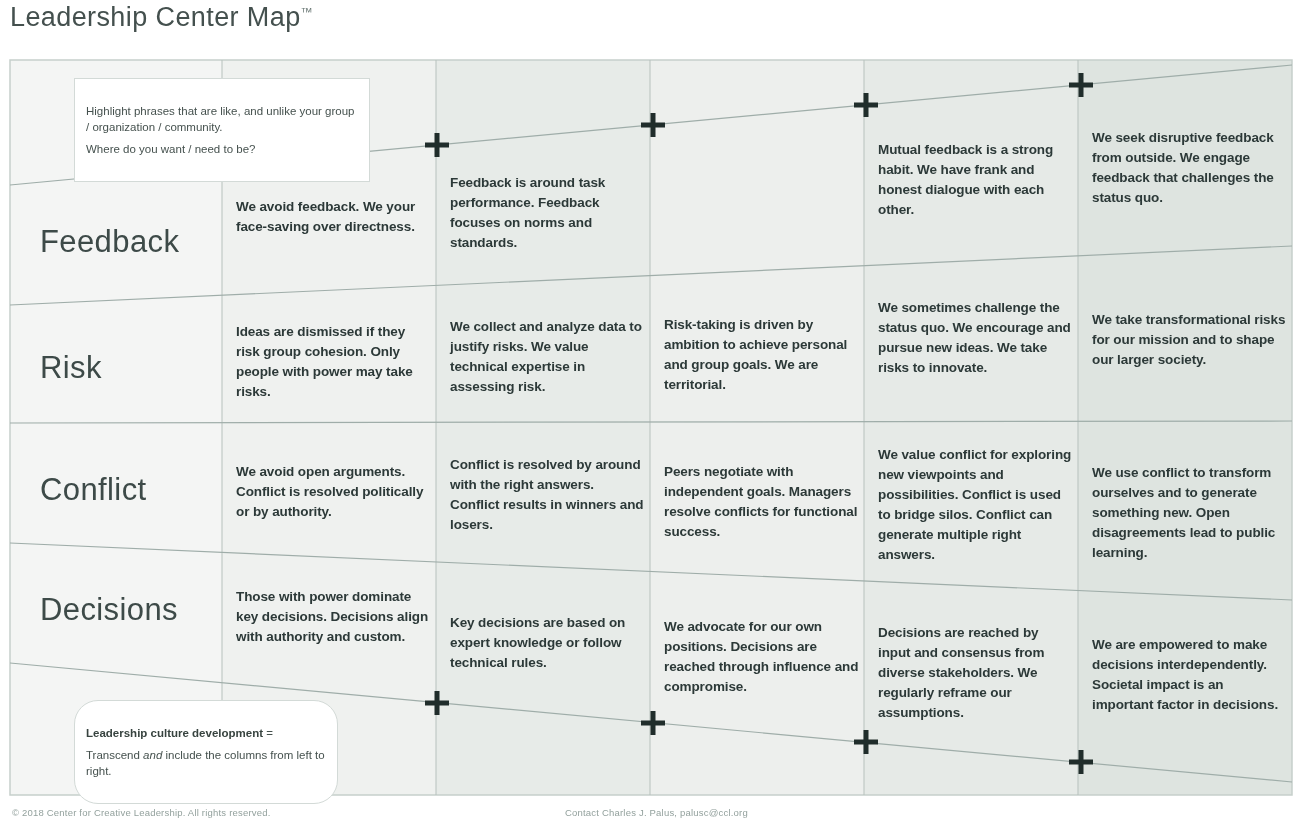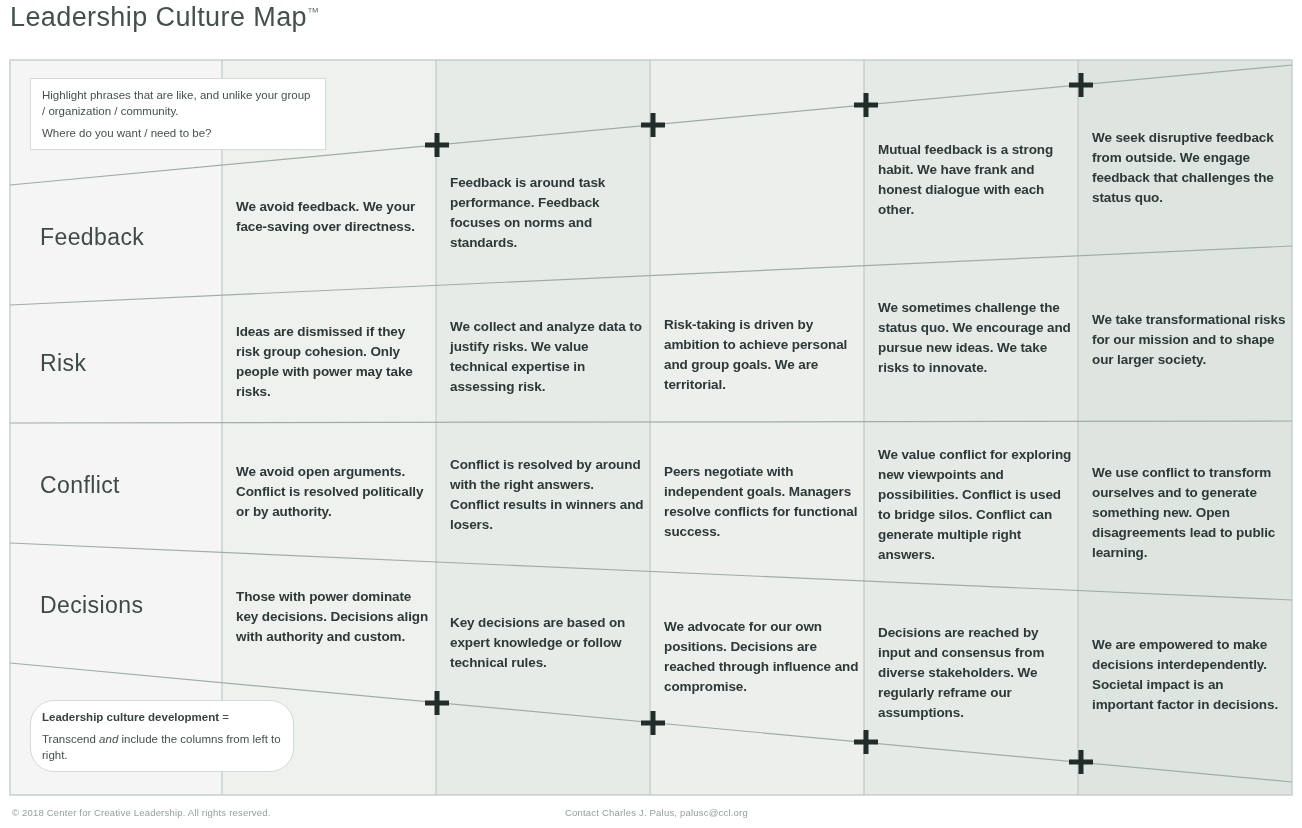--- a/index.html
+++ b/index.html
@@ -16,48 +16,48 @@
   #stripe-labels{left:10px;width:212px;background:#f4f5f4;}
   #stripe-c1{left:222px;width:214px;background:#eff1ef;}
   #stripe-c2{left:436px;width:214px;background:#e7ebe8;}
   #stripe-c3{left:650px;width:214px;background:#edefed;}
   #stripe-c4{left:864px;width:214px;background:#e6eae7;}
   #stripe-c5{left:1078px;width:214px;background:#dee4e0;}
 
   #overlay{position:absolute;left:0;top:0;}
 
   
-  .row-label{position:absolute;left:40px;font-size:23px;font-weight:400;
+  .row-label{position:absolute;left:40px;font-size:31px;font-weight:400;
              color:#3d4a48;letter-spacing:.4px;}
 
   
   .cell{position:absolute;width:196px;color:#2c3938;font-weight:700;
         font-size:13.5px;line-height:1.48;letter-spacing:-.1px;}
 
   
   .note{position:absolute;background:#ffffff;border:1px solid #d3dad7;
-        color:#45514e;font-size:11.5px;line-height:1.4;padding:8px 11px;}
+        color:#45514e;font-size:11.5px;line-height:1.4;padding:24px 11px;margin-left:44px;}
   #note-top{left:30px;top:78px;width:272px;}
   #note-bottom{left:30px;top:700px;width:240px;border-radius:24px;}
   .note p{margin:0 0 6px 0;}
   .note p:last-child{margin:0;}
   #note-bottom b{font-weight:700;color:#37433f;}
   #note-bottom i{}
 
   
   .footer{position:absolute;top:807px;font-size:9.5px;color:#93a19d;letter-spacing:.2px;}
   #footer-copyright{left:12px;}
   #footer-contact{left:565px;}
 </style>
 </head>
 <body>
 
 <div id="stage">
 
-  <h1 id="page-title"><span>Leadership Culture Map</span><sup>™</sup></h1>
+  <h1 id="page-title"><span>Leadership Center Map</span><sup>™</sup></h1>
 
   <div class="stripe" id="stripe-labels"></div>
   <div class="stripe" id="stripe-c1"></div>
   <div class="stripe" id="stripe-c2"></div>
   <div class="stripe" id="stripe-c3"></div>
   <div class="stripe" id="stripe-c4"></div>
   <div class="stripe" id="stripe-c5"></div>
 
   <svg id="overlay" width="1302" height="828">
     <rect x="10" y="60" width="1282" height="735" fill="none" stroke="#c6cfcb" stroke-width="1.5"></rect>

